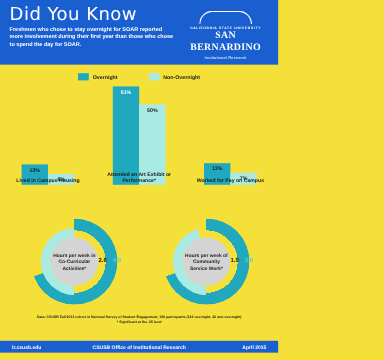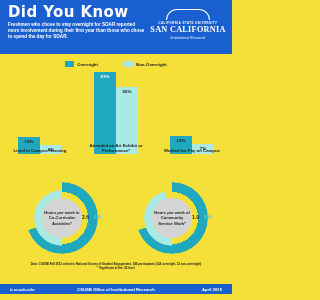--- a/index.html
+++ b/index.html
@@ -24,21 +24,21 @@
     overflow: hidden;
   }
   .header-left {
     position: absolute;
     left: 8px; top: 4px;
     width: 140px;
   }
   .hdr-title {
     color: #ffffff;
     font-size: 15px;
-    font-weight: bold;
+    font-weight: normal;
     letter-spacing: 0.4px;
     line-height: 16px;
     white-space: nowrap;
     font-family: "DejaVu Sans", sans-serif;
   }
   .hdr-sub {
     color: #ffffff;
     font-size: 4.6px;
     line-height: 6.2px;
     margin-top: 2px;
@@ -222,21 +222,21 @@
 <body>
 
 <div class="header">
   <div class="header-left">
     <div class="hdr-title">Did You Know</div>
     <div class="hdr-sub">Freshmen who chose to stay overnight for SOAR reported more involvement during their first year than those who chose to spend the day for SOAR.</div>
   </div>
   <div class="logo">
     <div class="logo-arc"></div>
     <div class="logo-small">CALIFORNIA STATE UNIVERSITY</div>
-    <div class="logo-big">SAN CALIFORNIA</div>
+    <div class="logo-big">SAN BERNARDINO</div>
     <div class="logo-dept">Institutional Research</div>
   </div>
 </div>
 
 <div class="sheet">
 
   <div class="legend">
     <div class="legend-item">
       <span class="legend-swatch" style="background:#1fa8be"></span>
       <span class="legend-label">Overnight</span>

